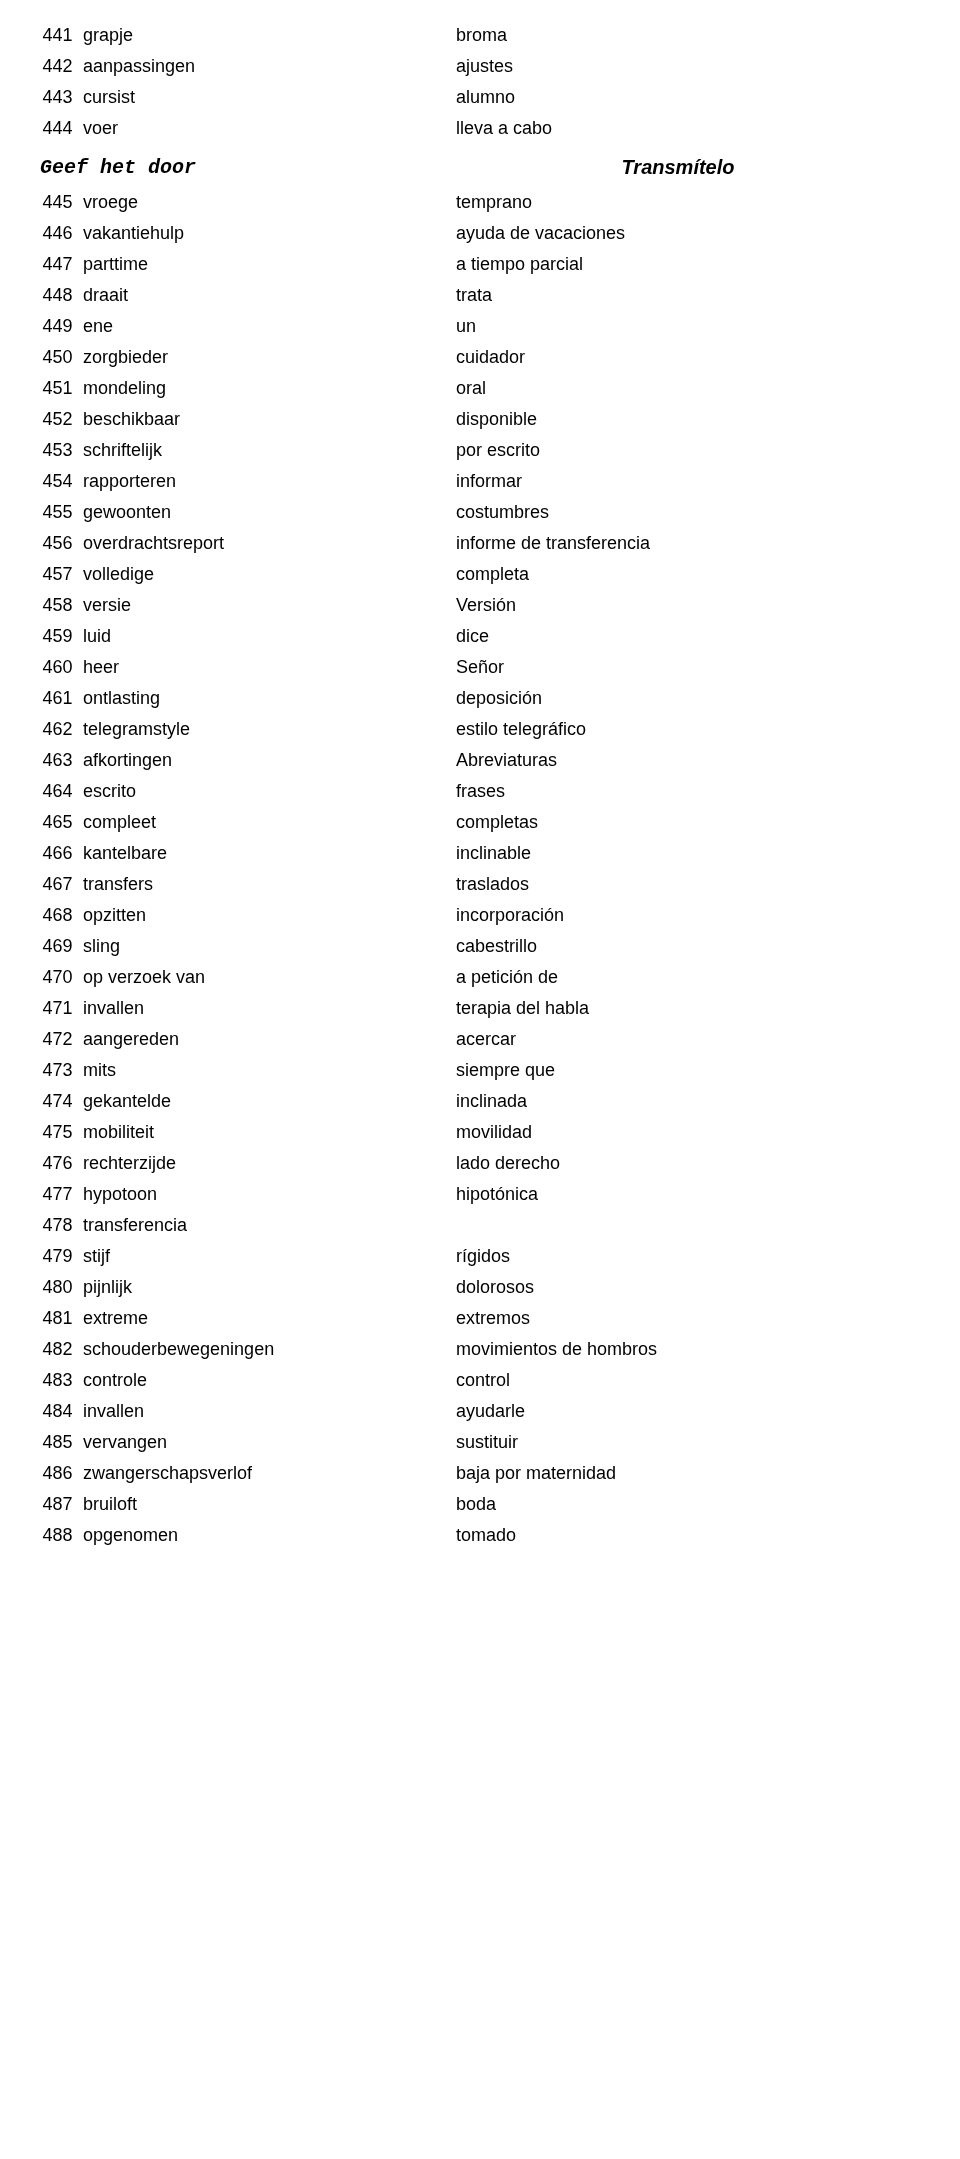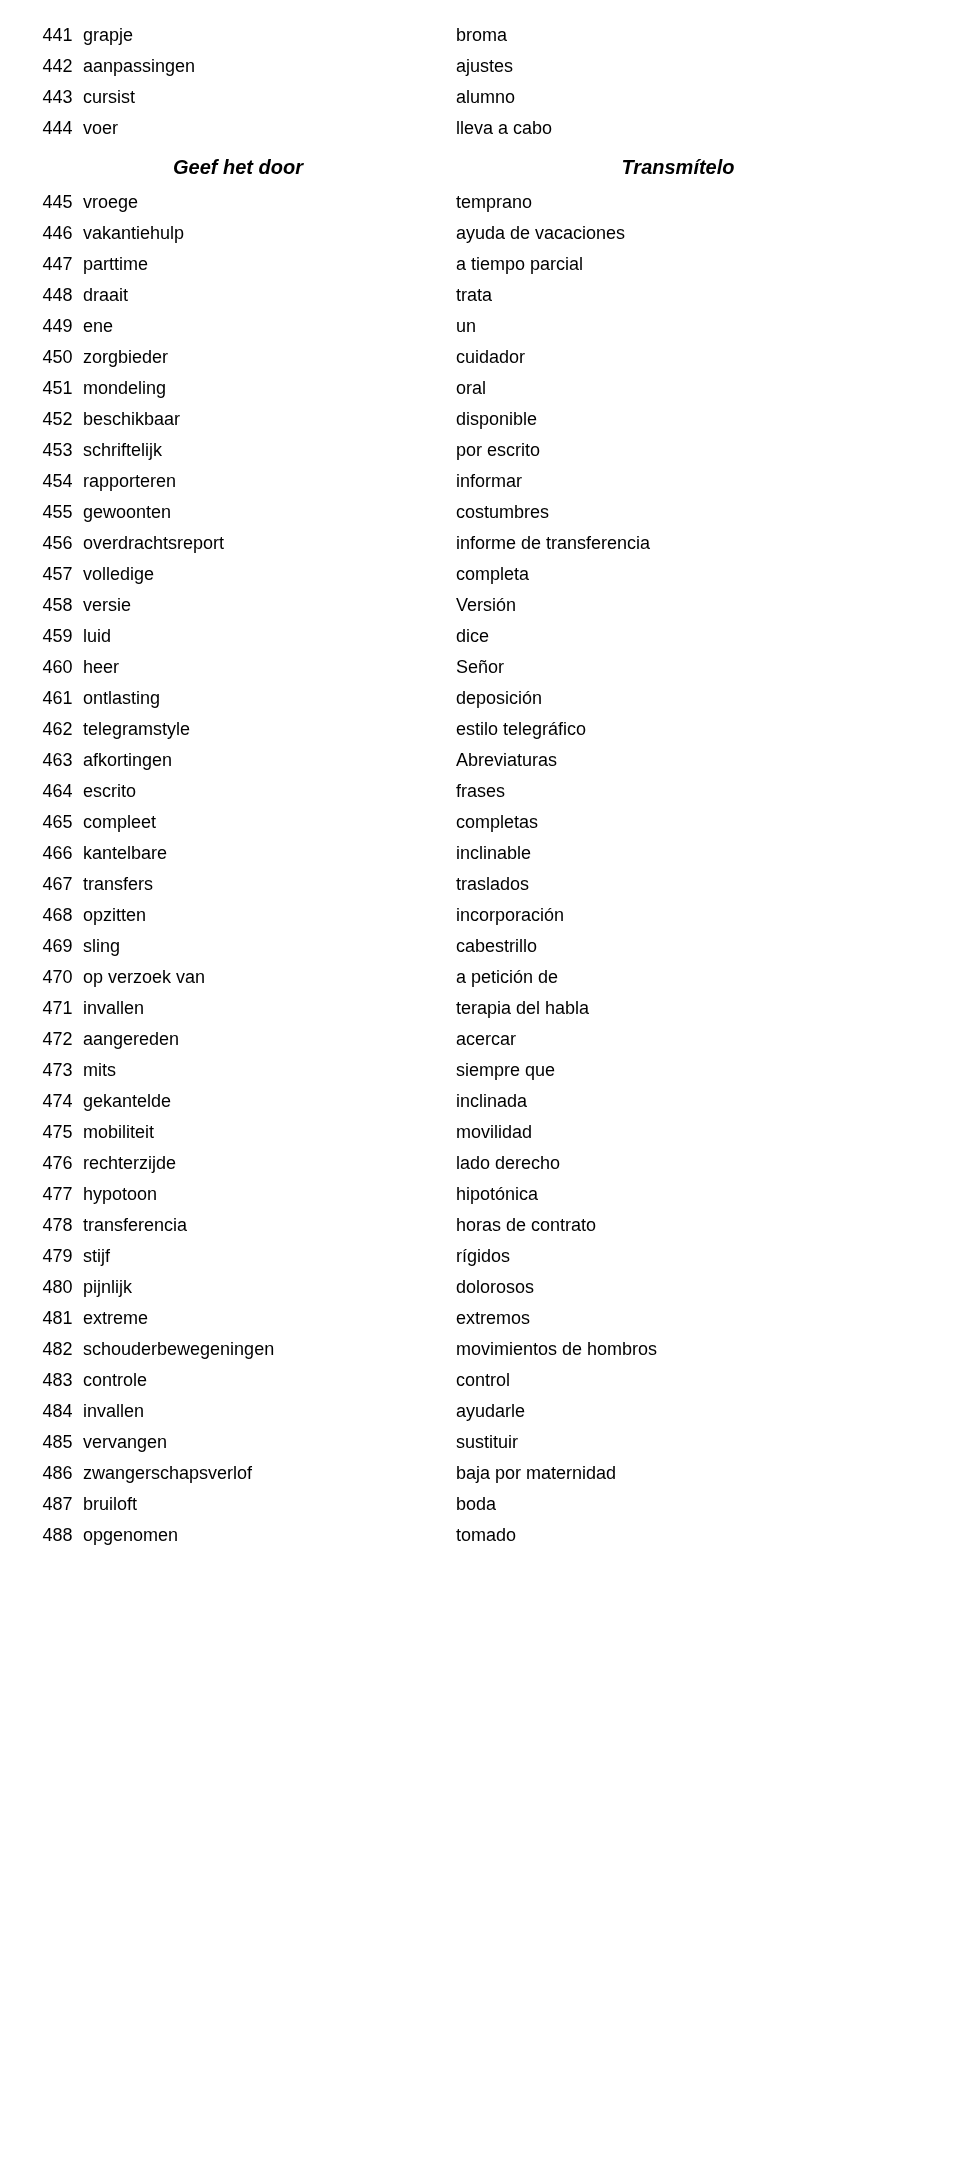--- a/index.html
+++ b/index.html
@@ -15,21 +15,22 @@
       width: 960px;
       padding: 20px 40px;
     }
     .section-header {
       display: flex;
       justify-content: space-between;
       margin: 12px 0 8px 0;
     }
     .section-header .col-left {
       width: 45%;
-      text-align: center;
+      text-align: left;
+      font-family: Liberation Mono, monospace;
     }
     .section-header .col-right {
       width: 55%;
       text-align: center;
     }
     .section-header span {
       font-weight: bold;
       font-style: italic;
       font-size: 20px;
     }
@@ -362,23 +363,20 @@
         <span class="num">477</span><span>hypotoon</span>
       </div>
       <div class="col-right">
         <span>hipotónica</span>
       </div>
     </div>
     <div class="vocab-row">
       <div class="col-left">
         <span class="num">478</span><span>transferencia</span>
       </div>
-      <div class="col-right">
-        <span>horas de contrato</span>
-      </div>
     </div>
     <div class="vocab-row">
       <div class="col-left">
         <span class="num">479</span><span>stijf</span>
       </div>
       <div class="col-right">
         <span>rígidos</span>
       </div>
     </div>
     <div class="vocab-row">

